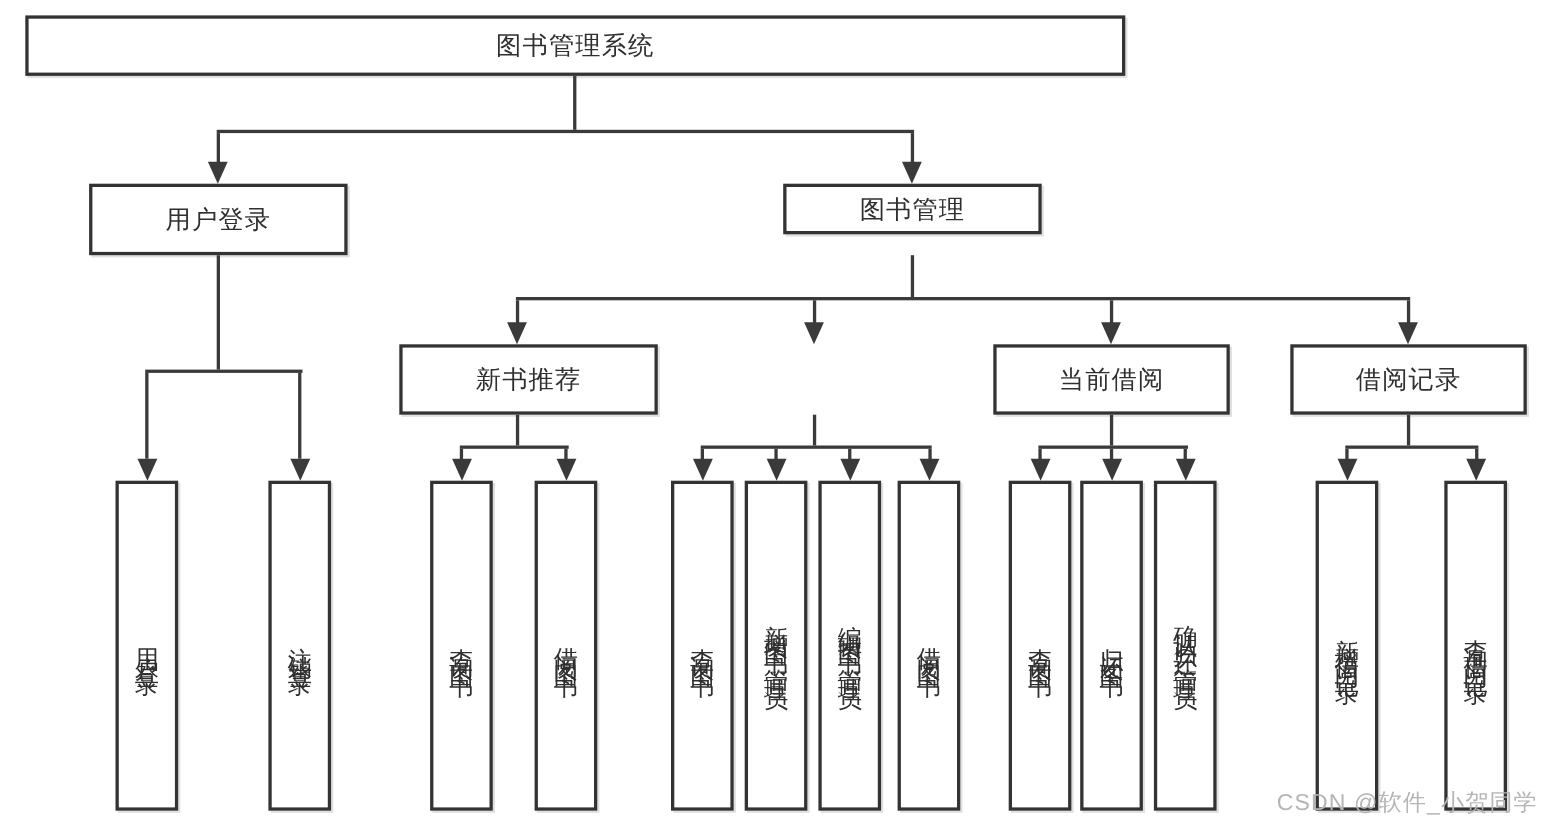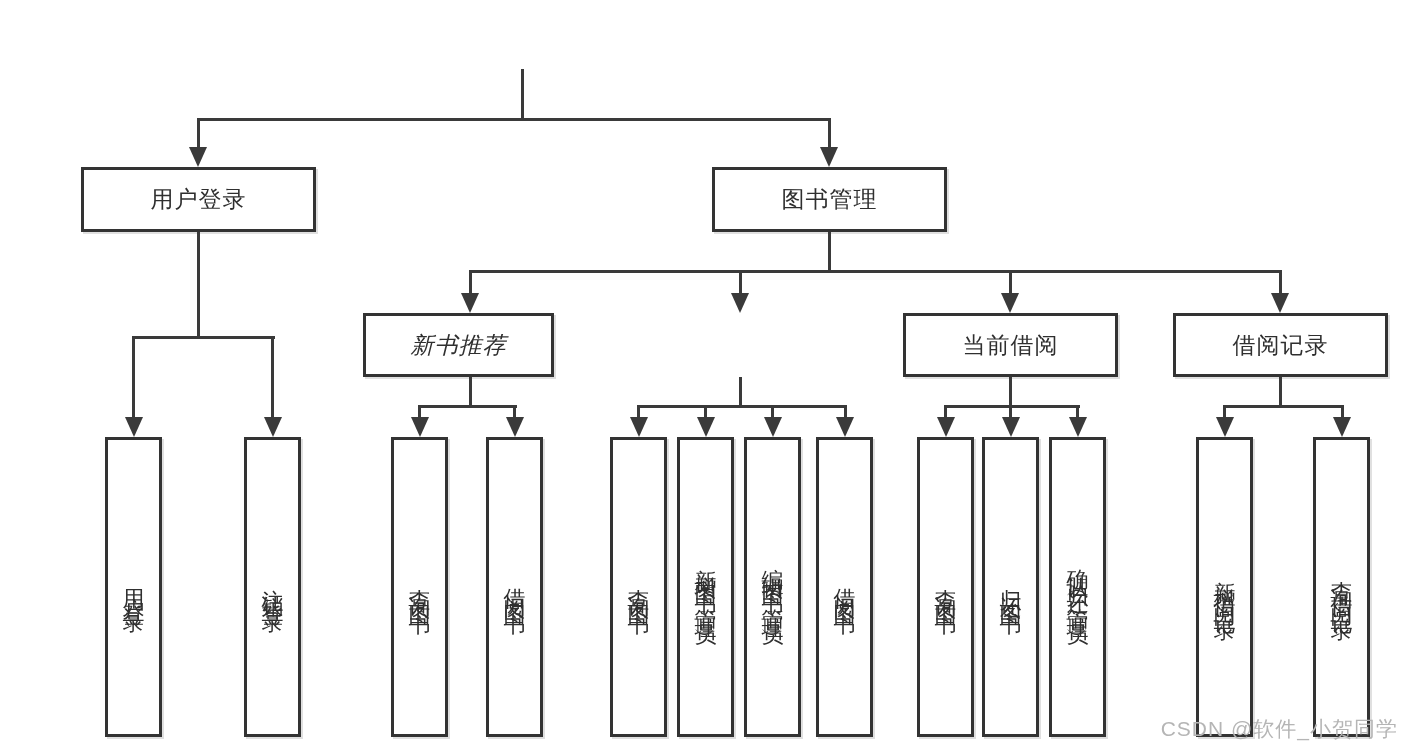--- a/index.html
+++ b/index.html
@@ -60,32 +60,33 @@
     z-index: 10;
     white-space: nowrap;
     margin-left: 32px;
   }
 </style>
 </head>
 <body>
 
 <div class="canvas">
 
+  <div class="node node-h" style="left:23px; top:14px; width:1000px; height:55px;">图书管理系统</div>
 
   <div>
     <div class="vl" style="left:521px; top:69px;  height:49px;"></div>
     <div class="hl" style="left:197px; top:118px; width:634px;"></div>
     <div class="vl" style="left:197px; top:121px; height:27px;"></div>
     <div class="ah" style="left:189px; top:147px;"></div>
     <div class="vl" style="left:828px; top:121px; height:27px;"></div>
     <div class="ah" style="left:820px; top:147px;"></div>
   </div>
 
   <div class="node node-h" style="left:81px;  top:167px; width:235px; height:65px;">用户登录</div>
-  <div class="node node-h" style="left:712px; top:167px; width:235px; height:65px;">图书管理</div>
+  <div class="node node-h" style="left:712px; top:167px; width:235px; height:46px;">图书管理</div>
 
   <div>
     <div class="vl" style="left:197px; top:232px; height:104px;"></div>
     <div class="hl" style="left:132px; top:336px; width:143px;"></div>
     <div class="vl" style="left:132px; top:339px; height:78px;"></div>
     <div class="ah" style="left:125px; top:417px;"></div>
     <div class="vl" style="left:271px; top:339px; height:78px;"></div>
     <div class="ah" style="left:264px; top:417px;"></div>
   </div>
 
@@ -95,21 +96,21 @@
     <div class="vl" style="left:469px;  top:273px; height:21px;"></div>
     <div class="ah" style="left:461px;  top:293px;"></div>
     <div class="vl" style="left:739px;  top:273px; height:21px;"></div>
     <div class="ah" style="left:731px;  top:293px;"></div>
     <div class="vl" style="left:1009px; top:273px; height:21px;"></div>
     <div class="ah" style="left:1001px; top:293px;"></div>
     <div class="vl" style="left:1279px; top:273px; height:21px;"></div>
     <div class="ah" style="left:1271px; top:293px;"></div>
   </div>
 
-  <div class="node node-h" style="left:363px;  top:313px; width:191px; height:64px;font-style:italic;">新书推荐</div>
+  <div class="node node-h" style="left:363px;  top:313px; width:235px; height:64px;">新书推荐</div>
   <div class="node node-h" style="left:903px;  top:313px; width:215px; height:64px;">当前借阅</div>
   <div class="node node-h" style="left:1173px; top:313px; width:215px; height:64px;">借阅记录</div>
 
   <div>
     <div class="vl" style="left:469px; top:377px; height:28px;"></div>
     <div class="hl" style="left:418px; top:405px; width:99px;"></div>
     <div class="vl" style="left:418px; top:408px; height:10px;"></div>
     <div class="ah" style="left:411px; top:417px;"></div>
     <div class="vl" style="left:513px; top:408px; height:10px;"></div>
     <div class="ah" style="left:506px; top:417px;"></div>

